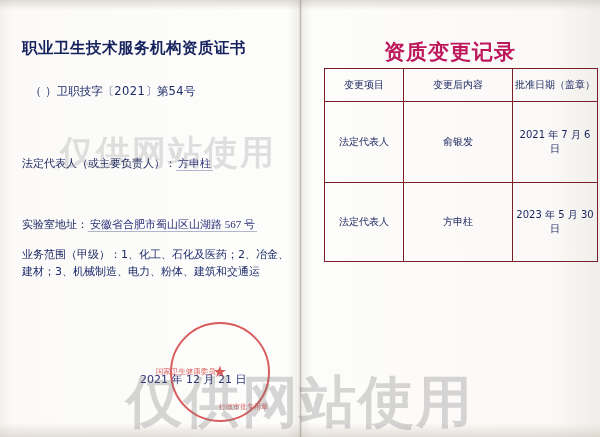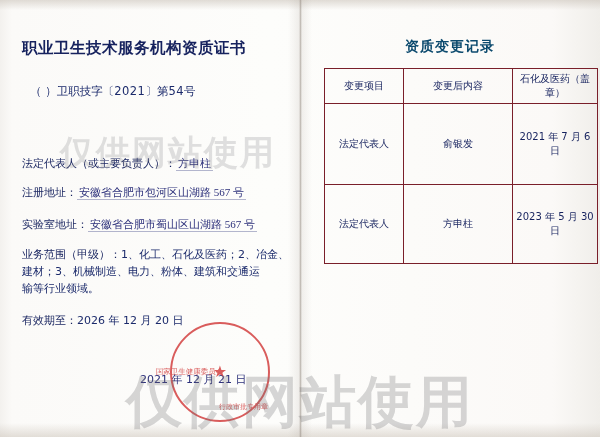--- a/index.html
+++ b/index.html
@@ -118,23 +118,23 @@
   .right {
     position: absolute;
     left: 300px; top: 0;
     width: 300px; height: 437px;
   }
   .right-title {
     position: absolute;
     left: 0; right: 0;
     top: 38px;
     text-align: center;
-    font-size: 14px;
+    font-size: 21px;
     font-weight: bold;
-    color: #0c4a6e;
+    color: #be185d;
     letter-spacing: 1px;
     font-family: "DejaVu Sans", sans-serif;
   }
   table.changes {
     position: absolute;
     left: 24px;
     top: 68px;
     width: 258px;
     border-collapse: collapse;
     table-layout: fixed;
@@ -256,58 +256,51 @@
 
     <div class="cert-no">
       <span>（   ）卫职技字〔</span><span class="pnum">2021</span><span>〕第</span><span class="pnum">54</span><span>号</span>
     </div>
 
 
     <div class="field f-rep">
       <span class="lbl">法定代表人（或主要负责人）：</span><span class="val">方申柱</span>
     </div>
 
-    <div class="field f-addr">
-      <span class="lbl">注册地址：</span><span class="val">安徽省合肥市包河区山湖路 567 号</span>
-    </div>
 
     <div class="field f-lab">
       <span class="lbl">实验室地址：</span><span class="val">安徽省合肥市蜀山区山湖路 567 号</span>
     </div>
 
     <div class="field f-scope">
       <span class="lbl">业务范围（甲级）：</span><span>1、化工、石化及医药；2、冶金、</span>
       <span class="line2">建材；3、机械制造、电力、粉体、建筑和交通运</span>
-      <span class="line3">输等行业领域。</span>
-    </div>
-
-    <div class="field f-valid">
-      <span class="lbl">有效期至：</span><span>2026 年 12 月 20 日</span>
-    </div>
+    </div>
+
 
     <div class="date-line">2021 年 12 月 21 日</div>
 
     <div class="stamp stamp-1">
       <div class="ring-text">
         <span style="transform: rotate(-62deg) translate(0,-40px) rotate(62deg); left:20%; top:28%;margin-top:35px;">国家卫生健康委员会</span>
       </div>
       <div class="star">★</div>
       <div class="bottom-text">行政审批专用章</div>
     </div>
   </div>
 
   <div class="right">
     <div class="right-title">资质变更记录</div>
 
     <table class="changes">
       <thead>
         <tr>
           <th class="col-a">变更项目</th>
           <th class="col-b">变更后内容</th>
-          <th class="col-c">石化及医药（盖章）</th>
+          <th class="col-c">批准日期（盖章）</th>
         </tr>
       </thead>
       <tbody>
         <tr class="row-tall">
           <td>法定代表人</td>
           <td class="hand-blue">俞银发</td>
           <td class="cell-date">2021 年 7 月 6 日</td>
         </tr>
         <tr class="row-mid">
           <td>法定代表人</td>

